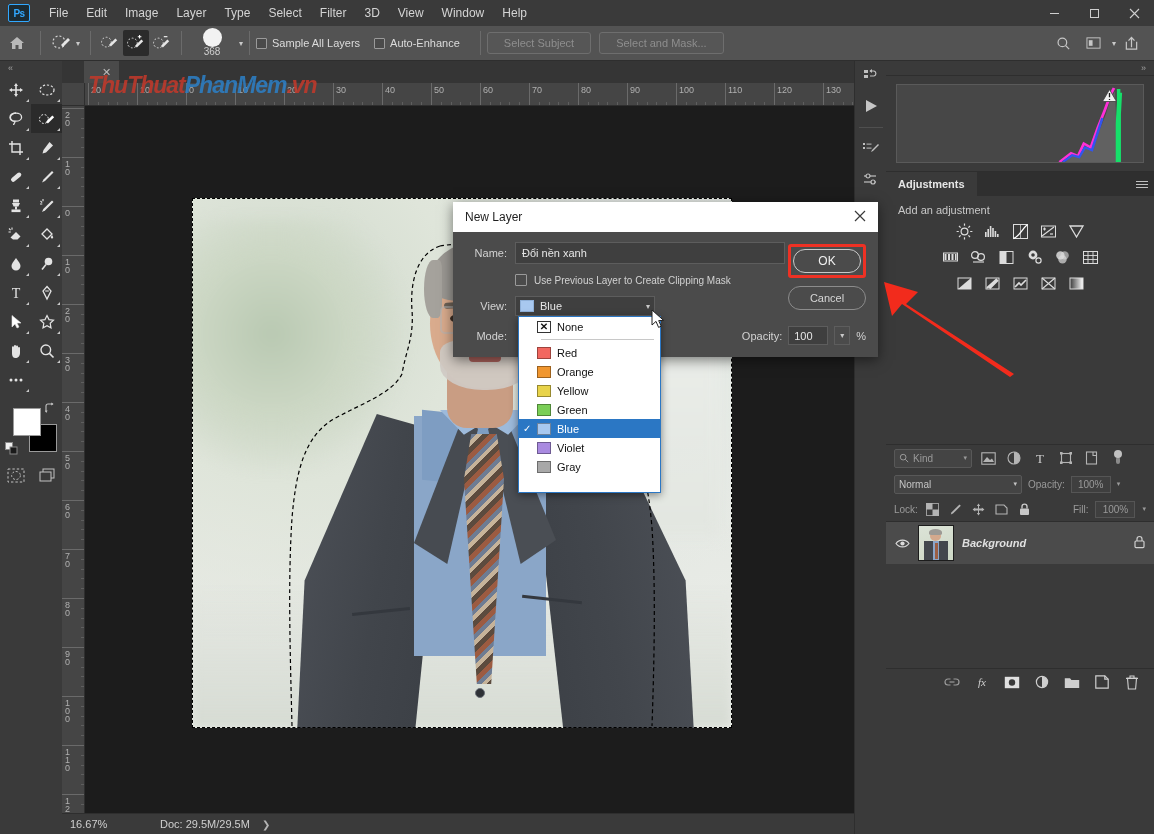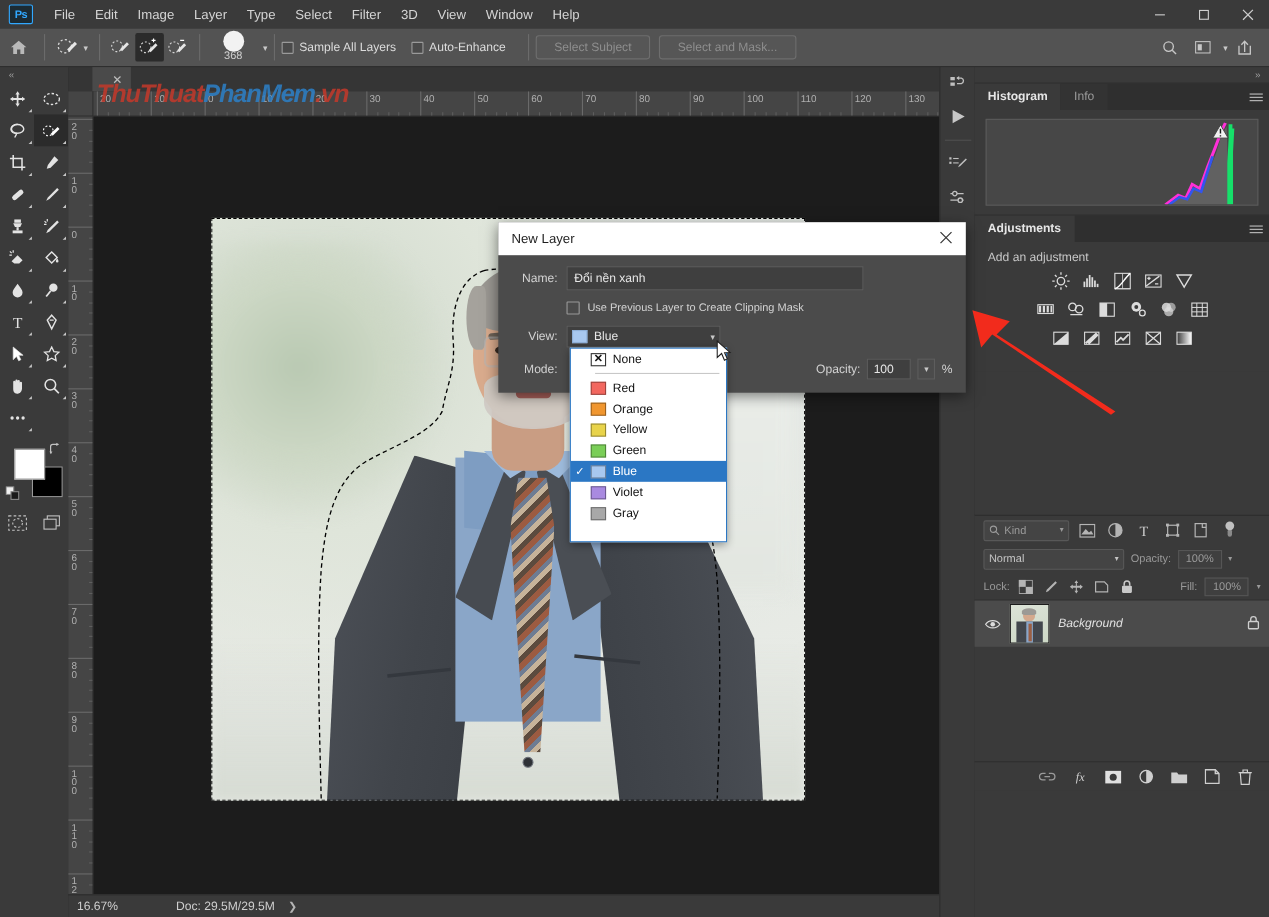--- a/index.html
+++ b/index.html
@@ -248,21 +248,21 @@
       display:flex;align-items:center;gap:4px;padding:0 4px; font-size:10px;color:#9a9a9a;}
   .lfilt-ic { width:20px;height:20px;display:flex;align-items:center;justify-content:center;}
   .lrow2 { display:flex; align-items:center; height:26px; padding:0 8px; gap:6px;text-align:right;}
   .blendsel { width:128px;height:19px;border:1px solid #585858;background:#444;border-radius:2px;
      display:flex;align-items:center;justify-content:space-between;padding:0 4px;font-size:10px;color:#c5c5c5;}
   .opac { font-size:10px;color:#9a9a9a;}
   .numbox { width:40px;height:17px;border:1px solid #555;background:#3f3f3f; font-size:10px;color:#9a9a9a;
             display:flex;align-items:center;justify-content:center;}
   .lockrow { display:flex; align-items:center; height:24px; padding:0 8px; gap:7px;}
   .lockic { width:16px;height:16px;display:flex;align-items:center;justify-content:center;}
-  #layerlist { border-top:1px solid #2e2e2e; border-bottom:1px solid #2e2e2e; height:148px;}
+  #layerlist { border-top:1px solid #2e2e2e; border-bottom:1px solid #2e2e2e; height:148px;font-weight:bold;}
   .layeritem { display:flex; align-items:center; height:42px; background:#4b4b4b; padding:0 8px; gap:8px;}
   .eye { width:16px; display:flex;align-items:center;justify-content:center;}
   .lthumb { width:36px;height:36px;border:1px solid #1c1c1c; position:relative; overflow:hidden; background:#cfd8cb;}
   .lname { font-size:11px; color:#e0e0e0; font-style:italic; flex:1;}
   #layer-footer { height:26px; display:flex;align-items:center;justify-content:flex-end; gap:14px; padding-right:14px;}
   .lfic { width:16px;height:16px;display:flex;align-items:center;justify-content:center;}
 
   
   #dialog {
     position:absolute; left:453px; top:202px; width:425px; height:155px;
@@ -897,31 +897,20 @@
         <path d="M2 11 h12" stroke="#c0c0c0" stroke-width="1.2"></path>
         <circle cx="11" cy="11" r="2" fill="#3a3a3a" stroke="#c0c0c0" stroke-width="1.2"></circle>
       </svg>
   </div>
 </div>
 
 <div id="rightpanel">
   <div id="rp-collapse">»</div>
 
   <div class="panel">
-    <div class="panel-tabs">
-      <div class="ptab active">Histogram</div>
-      <div class="ptab">Info</div>
-      <div class="pmenu">
-        <div class="hamburger">
-            <span></span>
-            <span></span>
-            <span></span>
-          </div>
-      </div>
-    </div>
     <div id="histbody">
       <div id="histframe">
         <svg width="100%" height="100%" viewBox="0 0 212 79" preserveAspectRatio="none">
           <path d="M0 79 L145 79 L152 70 L158 74 L163 62 L169 66 L174 48 L180 30 L184 14 L188 6 L190 79 Z" fill="#777777" opacity="0.55"></path>
           <path d="M140 79 L150 70 L156 73 L161 60 L167 64 L173 44 L179 26 L184 10 L187 3" fill="none" stroke="#ff2fd8" stroke-width="2.4"></path>
           <path d="M143 79 L151 72 L157 74 L162 64 L168 67 L172 52 L177 34" fill="none" stroke="#3355ee" stroke-width="2.2"></path>
           <path d="M190 79 L190 40 L191 18 L191 4" fill="none" stroke="#16e06a" stroke-width="3"></path>
           <path d="M192 79 L192 30 L193 8" fill="none" stroke="#16e06a" stroke-width="2"></path>
         </svg>
         <div id="warn-tri">
@@ -1274,20 +1263,26 @@
     </div>
     <div class="dlg-row" id="mode-row">
       <span class="dlg-label">Mode:</span>
       <span id="opacity-grp">
         <span id="opac-label">Opacity:</span>
         <span id="opac-box">100</span>
         <span id="opac-chev">▾</span>
         <span id="pct">%</span>
       </span>
     </div>
+    <div id="dlg-buttons">
+      <div id="ok-hl">
+        <div id="ok-btn">OK</div>
+      </div>
+      <div id="cancel-btn">Cancel</div>
+    </div>
   </div>
 </div>
 
 <div id="color-dropdown">
   <div class="dd-item">
     <span class="dd-check"></span>
     <span class="dd-none-x">✕</span>
     <span>None</span>
   </div>
   <div class="dd-sep"></div>

